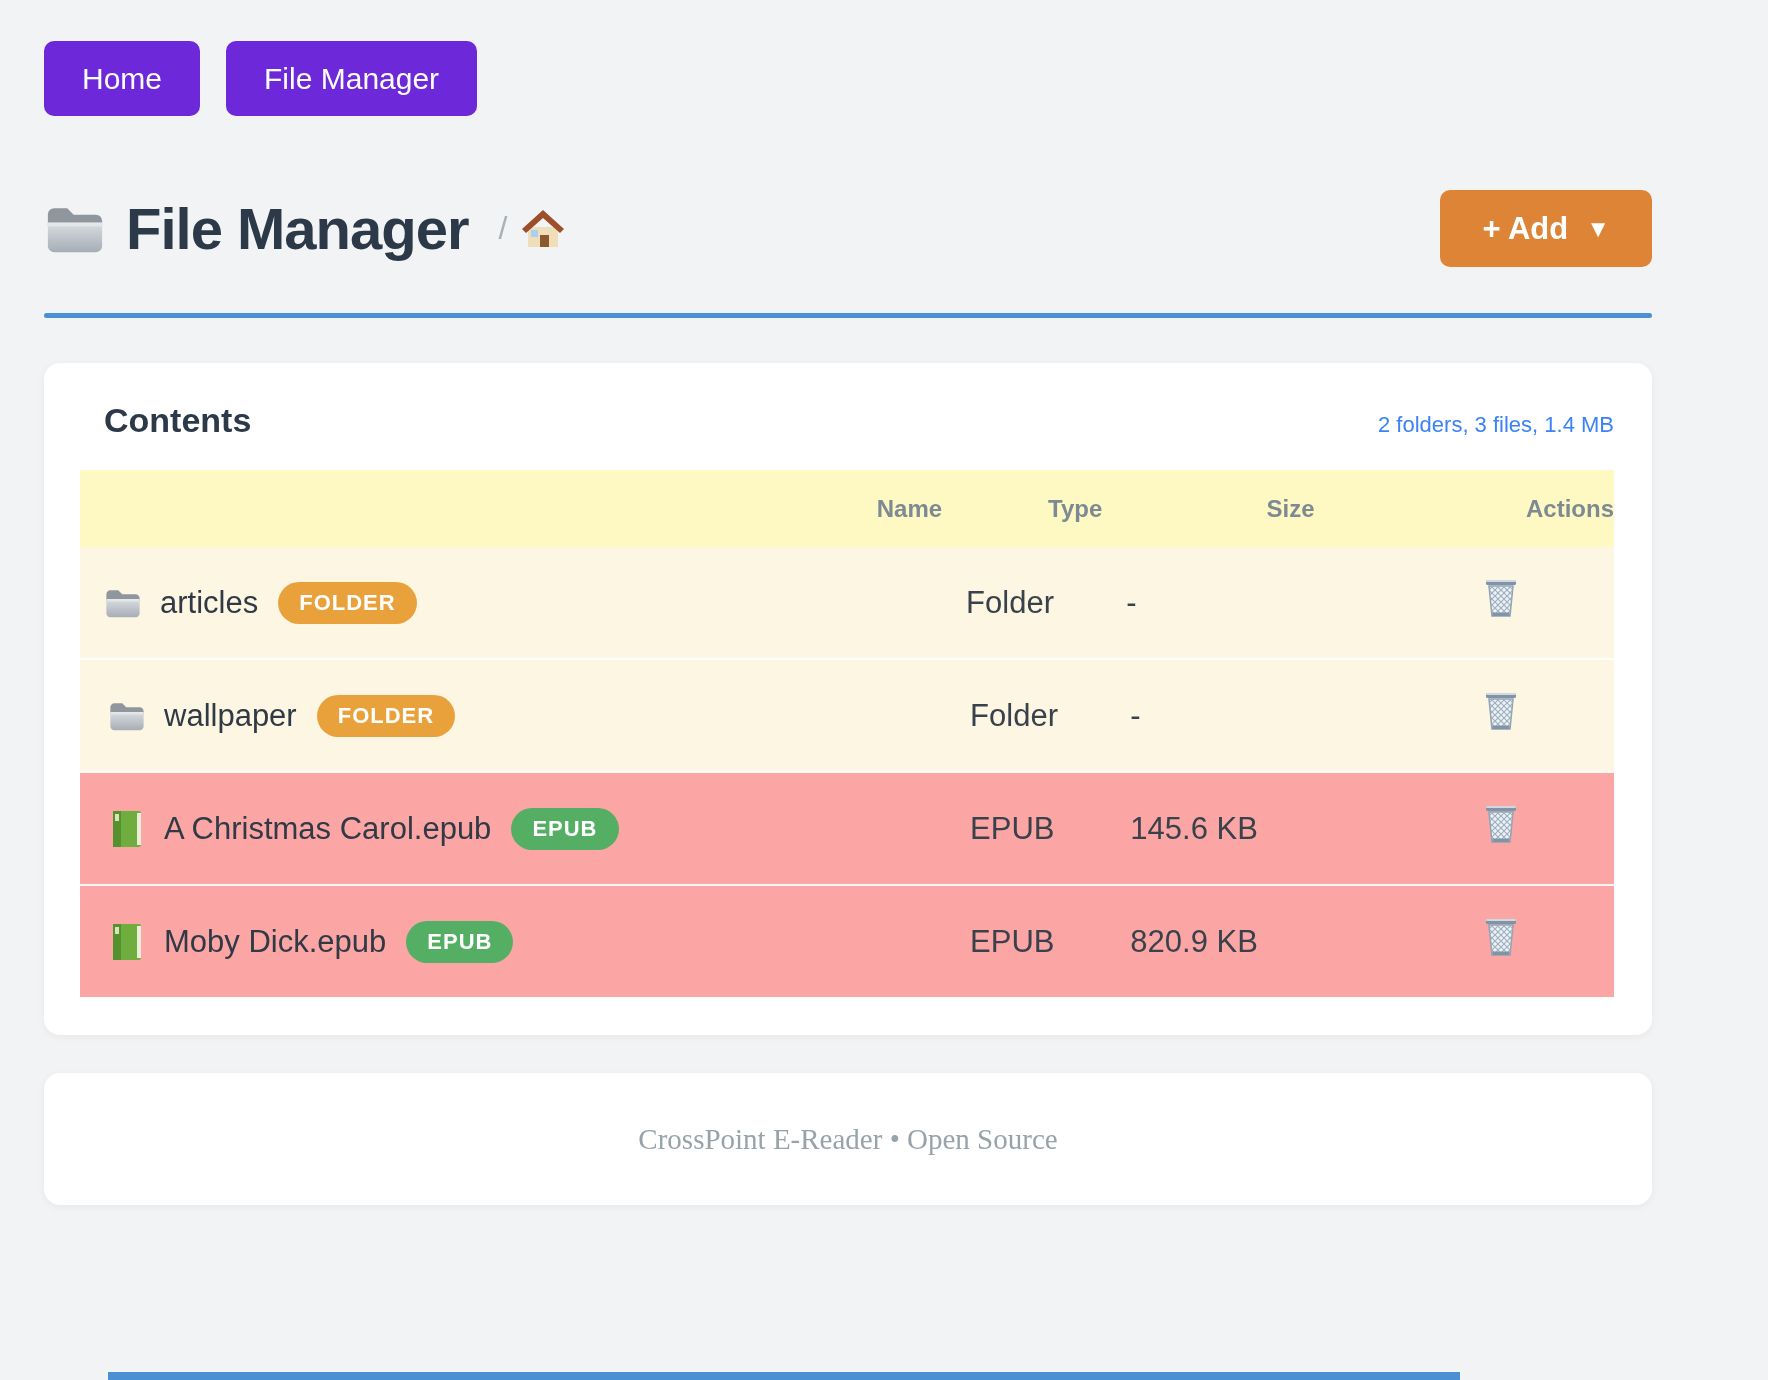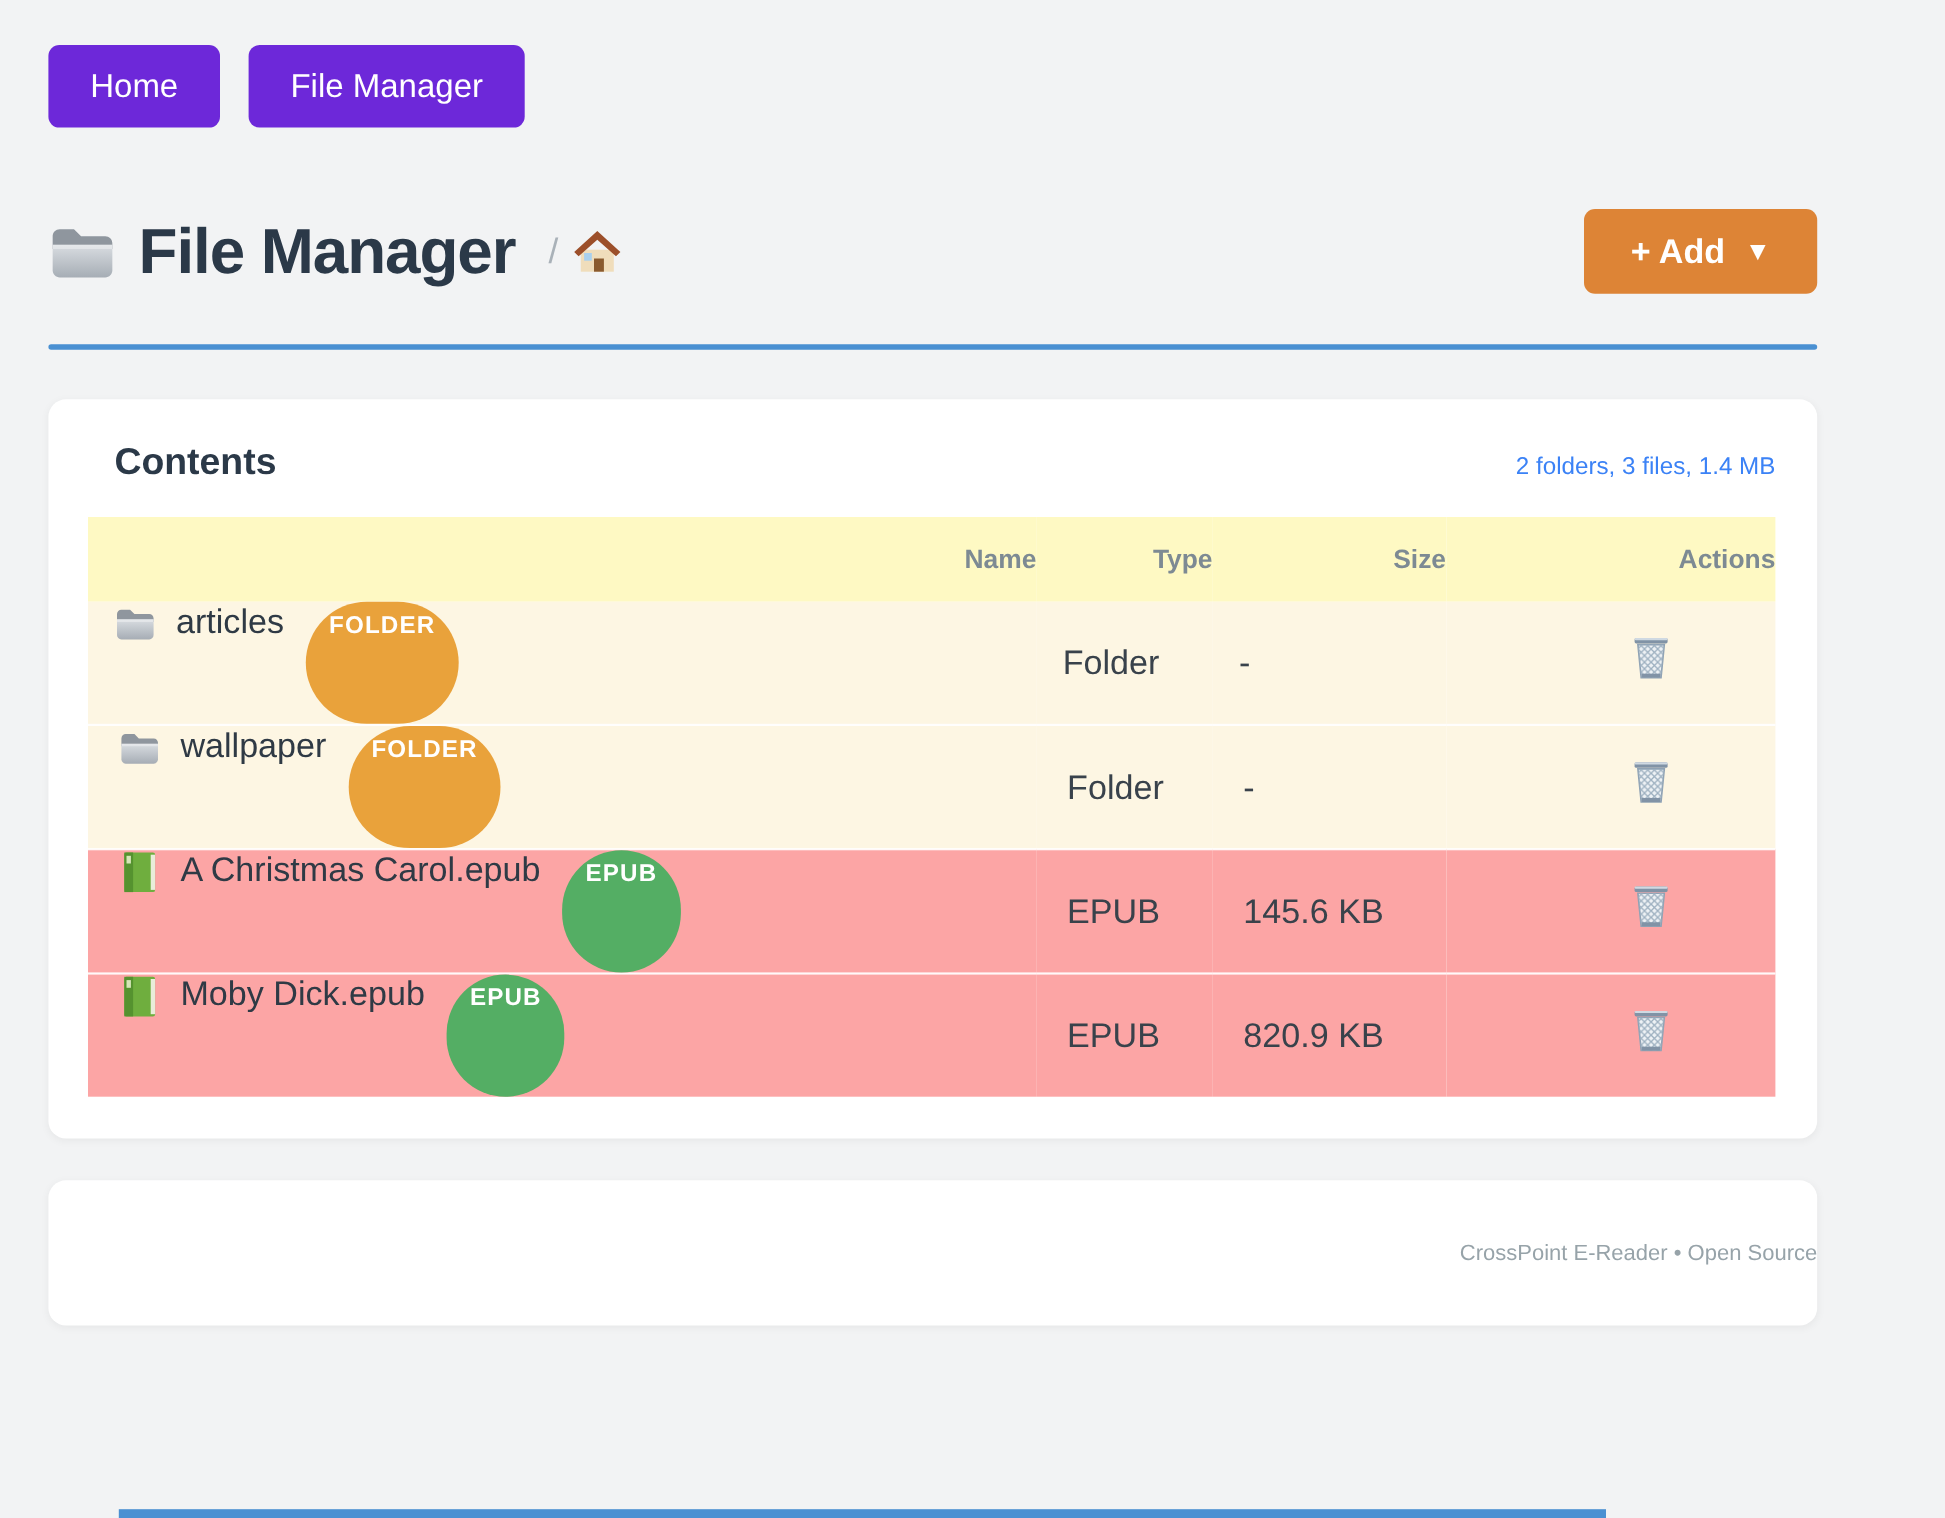--- a/index.html
+++ b/index.html
@@ -53,39 +53,39 @@
   col.c-size { width: 212px; } col.c-actions { width: 299px; }
   thead th {
     background: #fef9c3; height: 77px; text-align: right; padding-left: 24px;
     font-size: 24px; font-weight: 700; color: #7d8a93;
   }
   tbody td { height: 111px; font-size: 31px; color: #39424b; padding-left: 24px; }
   tbody tr + tr td { border-top: 2px solid rgba(255,255,255,0.9); padding-left: 28px; }
   tr.row-folder { background: #fdf6e3; }
   tr.row-epub { background: #fca5a5; }
 
-  .cell-name { display: flex; height: 111px; }
+  .cell-name { display: flex; align-items: center; height: 111px; }
   .file-icon svg { width: 38px; height: 40px; display: block; }
   .file-name { margin-left: 18px; color: #2f3a45; cursor: pointer; }
   .badge {
     margin-left: 20px; color: #ffffff; font-size: 22px; font-weight: 700;
     letter-spacing: 1px; padding: 8px 21px; border-radius: 999px; white-space: nowrap;
   }
   .badge-folder { background: #e9a23b; }
   .badge-epub { background: #54ae64; }
 
   td.cell-actions { padding-left: 168px; }
   .trash-btn { background: transparent; border: none; cursor: pointer; padding: 0; }
   .trash-btn svg { width: 36px; height: 42px; display: block; }
 
   
   .footer-card {
     margin-top: 38px; height: 132px;
-    display: flex; align-items: center; justify-content: flex-end;
-    font-size: 20px; color: #97a3a9;
+    display: flex; align-items: center; justify-content: center;
+    font-size: 29px; color: #97a3a9; font-family: Liberation Serif, serif;
   }
 
   .clipped-rule { position: absolute; bottom: 0; left: 108px; width: 1352px; height: 8px; background: #4a90d2; }
 
   .hidden-defs { position: absolute; width: 0; height: 0; overflow: hidden; }
 </style>
 </head>
 <body>
 
 <svg class="hidden-defs" aria-hidden="true">

